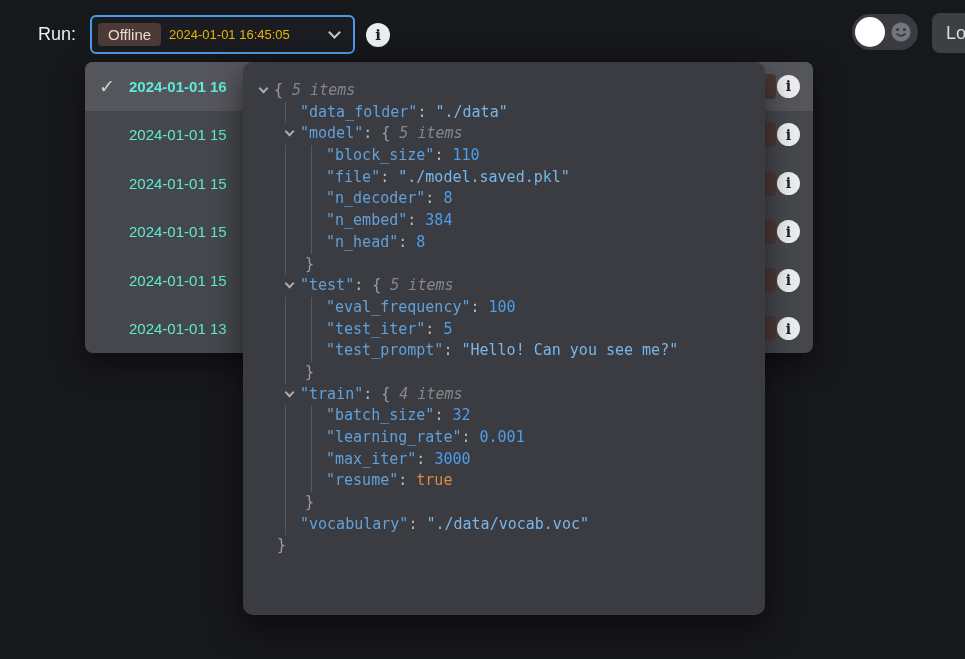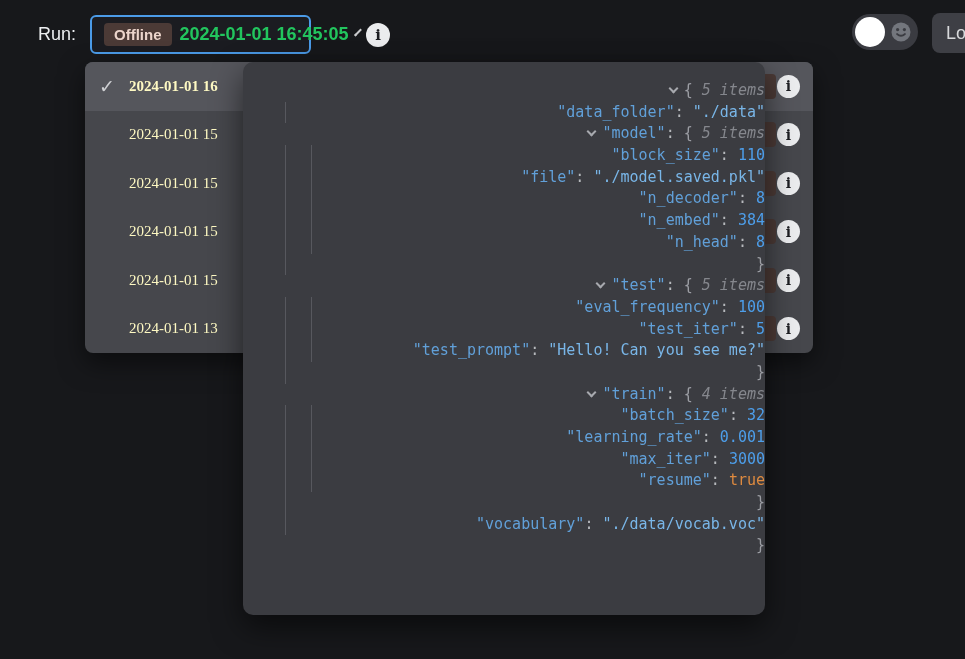--- a/index.html
+++ b/index.html
@@ -11,31 +11,30 @@
     font-family:"Liberation Sans", sans-serif;
     color:#e9eaec;
   }
 
   
   .run-label {
     position:absolute; left:38px; top:24px;
     font-size:18px; color:#eceef0;
   }
   .run-select {
-    position:absolute; left:90px; top:15px; width:221px; height:39px;
+    position:absolute; left:90px; top:15px; width:265px; height:39px;
     background:#1b1c21; border:2px solid #4b9be8; border-radius:6px;
-    display:flex; align-items:center; padding:0 10px 0 12px; gap:8px;
+    display:flex; align-items:center; padding:0 10px 0 6px; gap:8px;
     cursor:pointer;
-    font-weight:bold;
   }
   .badge {
     background:#4b3a36; color:#ecd5cc; font-size:15px;
     padding:3px 10px; border-radius:4px; white-space:nowrap;
   }
-  .run-select .value { font-size:18px; color:#22c55e; white-space:nowrap; flex:1; }
+  .run-select .value { font-size:13px; color:#eab308; white-space:nowrap; flex:1; }
   .chev {
     width:9px; height:9px; border-right:2px solid #c9cacc; border-bottom:2px solid #c9cacc;
     transform:rotate(45deg); margin-top:-5px; margin-right:4px;
   }
   .info-circle {
     width:24px; height:24px; border-radius:50%; background:#ebecee;
     color:#1d1e22; font-family:"DejaVu Serif", serif; font-weight:700;
     font-size:15px; display:flex; align-items:center; justify-content:center;
     cursor:pointer; flex:none;
   }
@@ -68,22 +67,22 @@
   .row {
     flex:1; position:relative; display:flex; align-items:center;
     cursor:pointer;
   }
   .row.sel { background:#55565c; }
   .check {
     position:absolute; left:14px; font-size:19px; color:#cfd0d3;
     font-family:"DejaVu Sans", sans-serif;
   }
   .rlabel {
-    margin-left:44px; font-family:Liberation Serif, serif;
-    font-size:15px; color:#fef9c3; white-space:pre;
+    margin-left:44px; font-family:Liberation Sans, sans-serif;
+    font-size:15px; color:#5eead4; white-space:pre;
   }
   .row.sel .rlabel { font-weight:700; }
   .rbadge {
     position:absolute; right:37px; width:56px; height:25px;
     background:#4b3a36; border-radius:4px;
   }
   .rinfo { position:absolute; right:13px; width:23px; height:23px; font-size:14px; }
 
   
   .popup {
@@ -91,21 +90,21 @@
     background:#3b3c41; border-radius:10px;
     box-shadow:0 12px 30px rgba(0,0,0,.55);
     z-index:30; padding-top:18px;
   }
   .popup-title {
     text-align:center; font-size:17px; color:#e6e7e9; line-height:20px;
     margin-bottom:14px;
   }
   .tree { font-family:"DejaVu Sans Mono", monospace; font-size:15px; }
   .jline { position:relative; height:21.7px; line-height:21.7px; white-space:pre; }
-  .jcontent { display:block;text-align:right; }
+  .jcontent { display:block; }
   .guide { position:absolute; top:0; bottom:0; width:1px; background:#57585e; }
   .seg.key   { color:#61a0d9; }
   .seg.str   { color:#79b6e8; }
   .seg.num   { color:#4d9eea; }
   .seg.bool  { color:#de8a3f; }
   .seg.punct { color:#9b9da3; }
   .seg.colon { color:#b7b9bd; }
   .seg.items { color:#85878d; font-style:italic; }
   .caret-glyph {
     display:inline-block; width:7px; height:7px;

